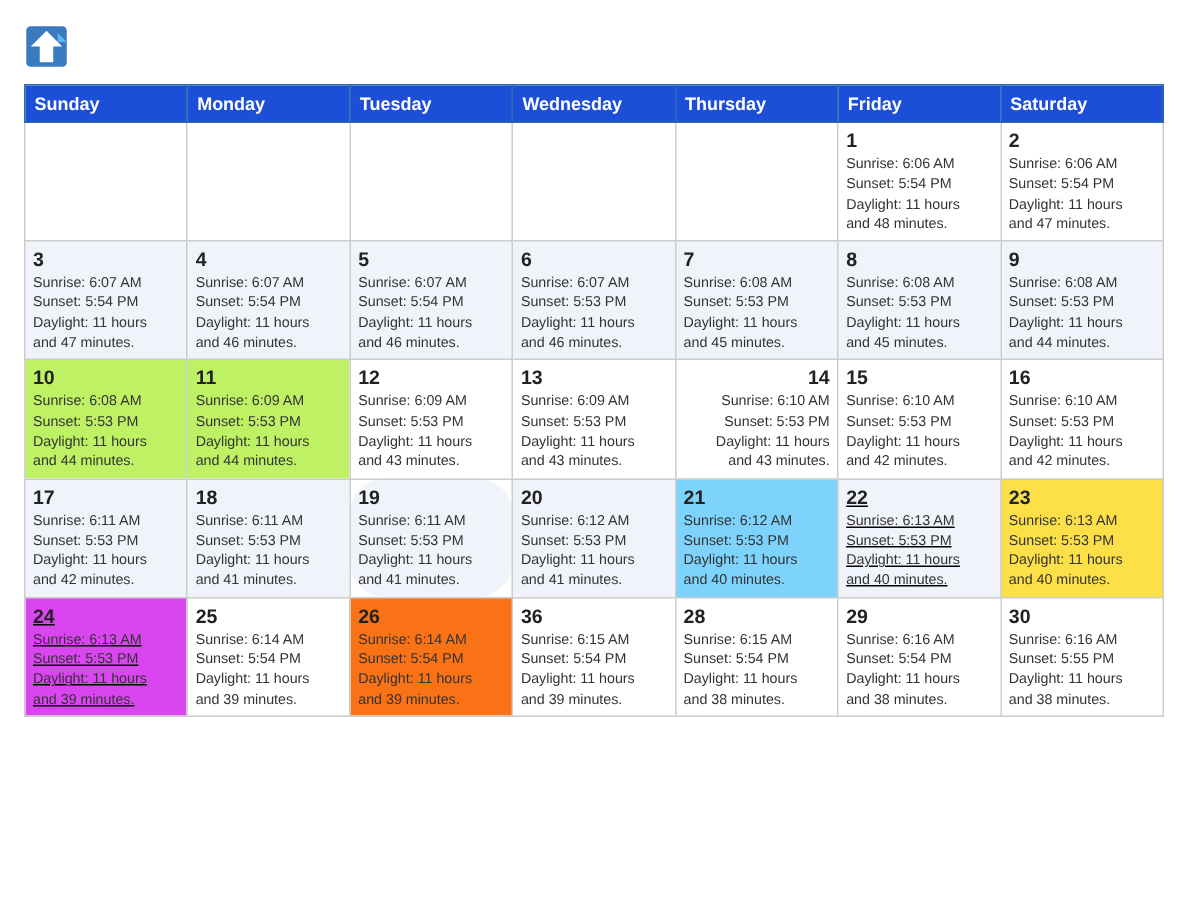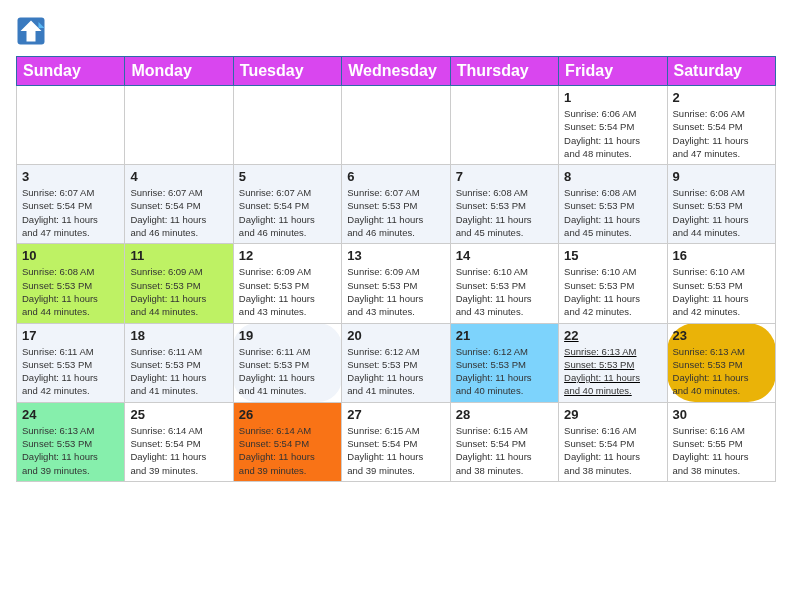--- a/index.html
+++ b/index.html
@@ -51,23 +51,23 @@
     .location {
       font-size: 16px;
       color: #555;
     }
     .calendar {
       width: 100%;
       border-collapse: collapse;
       border: 1px solid #ccc;
     }
     .calendar th {
-      background: #d946ef;
+      background: #1d4ed8;
       color: #fff;
-      font-size: 16px;
+      font-size: 12px;
       padding: 5px 6px;
       text-align: left;
       border: 1px solid #2d6aa8;
       font-weight: bold;
     }
     .calendar td {
       border: 1px solid #ccc;
       vertical-align: top;
       padding: 4px 5px;
       width: calc(100% / 7);
@@ -224,21 +224,21 @@
 Daylight: 11 hours
 and 43 minutes.</div>
         </td>
         <td style="background: rgb(255, 255, 255);">
           <div class="day-number">13</div>
           <div class="day-info" style="white-space: pre-line;">Sunrise: 6:09 AM
 Sunset: 5:53 PM
 Daylight: 11 hours
 and 43 minutes.</div>
         </td>
-        <td style="background: rgb(255, 255, 255);">
+        <td style="background: rgb(255, 255, 255); text-align: right;">
           <div class="day-number">14</div>
           <div class="day-info" style="white-space: pre-line;">Sunrise: 6:10 AM
 Sunset: 5:53 PM
 Daylight: 11 hours
 and 43 minutes.</div>
         </td>
         <td style="background: rgb(255, 255, 255);">
           <div class="day-number">15</div>
           <div class="day-info" style="white-space: pre-line;">Sunrise: 6:10 AM
 Sunset: 5:53 PM
@@ -289,30 +289,30 @@
 Daylight: 11 hours
 and 40 minutes.</div>
         </td>
         <td style="background: rgb(240, 244, 250); text-decoration: underline;">
           <div class="day-number">22</div>
           <div class="day-info" style="white-space: pre-line;">Sunrise: 6:13 AM
 Sunset: 5:53 PM
 Daylight: 11 hours
 and 40 minutes.</div>
         </td>
-        <td style="background: #eab308; border-radius: 28px;">
+        <td style="background: #fde047;">
           <div class="day-number">23</div>
           <div class="day-info" style="white-space: pre-line;">Sunrise: 6:13 AM
 Sunset: 5:53 PM
 Daylight: 11 hours
 and 40 minutes.</div>
         </td>
       </tr>
       <tr>
-        <td style="background: #86efac;">
+        <td style="background: #d946ef; text-decoration: underline;">
           <div class="day-number">24</div>
           <div class="day-info" style="white-space: pre-line;">Sunrise: 6:13 AM
 Sunset: 5:53 PM
 Daylight: 11 hours
 and 39 minutes.</div>
         </td>
         <td style="background: rgb(255, 255, 255);">
           <div class="day-number">25</div>
           <div class="day-info" style="white-space: pre-line;">Sunrise: 6:14 AM
 Sunset: 5:54 PM
@@ -320,21 +320,21 @@
 and 39 minutes.</div>
         </td>
         <td style="background: #f97316;">
           <div class="day-number">26</div>
           <div class="day-info" style="white-space: pre-line;">Sunrise: 6:14 AM
 Sunset: 5:54 PM
 Daylight: 11 hours
 and 39 minutes.</div>
         </td>
         <td style="background: rgb(255, 255, 255);">
-          <div class="day-number">27</div>
+          <div class="day-number">36</div>
           <div class="day-info" style="white-space: pre-line;">Sunrise: 6:15 AM
 Sunset: 5:54 PM
 Daylight: 11 hours
 and 39 minutes.</div>
         </td>
         <td style="background: rgb(255, 255, 255);">
           <div class="day-number">28</div>
           <div class="day-info" style="white-space: pre-line;">Sunrise: 6:15 AM
 Sunset: 5:54 PM
 Daylight: 11 hours

